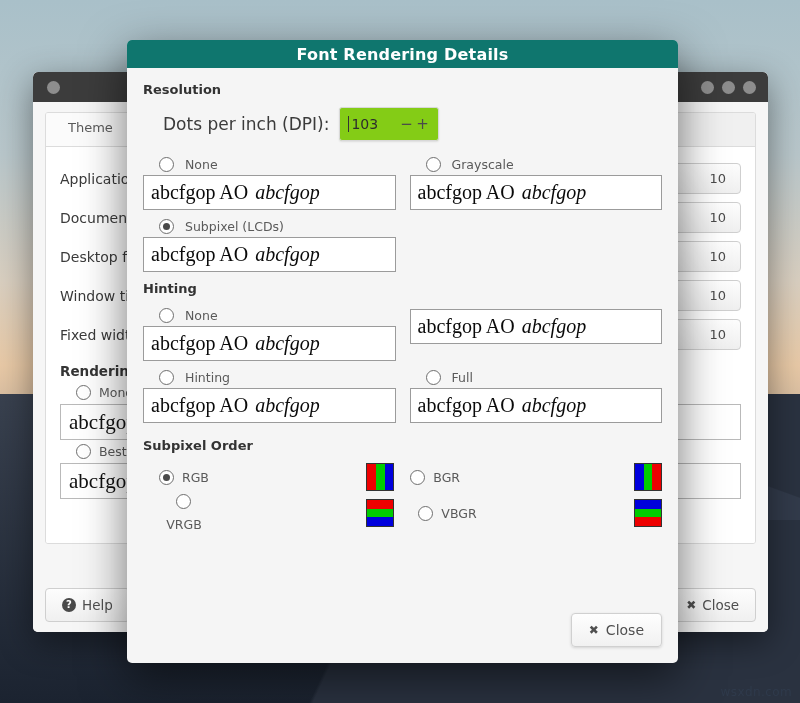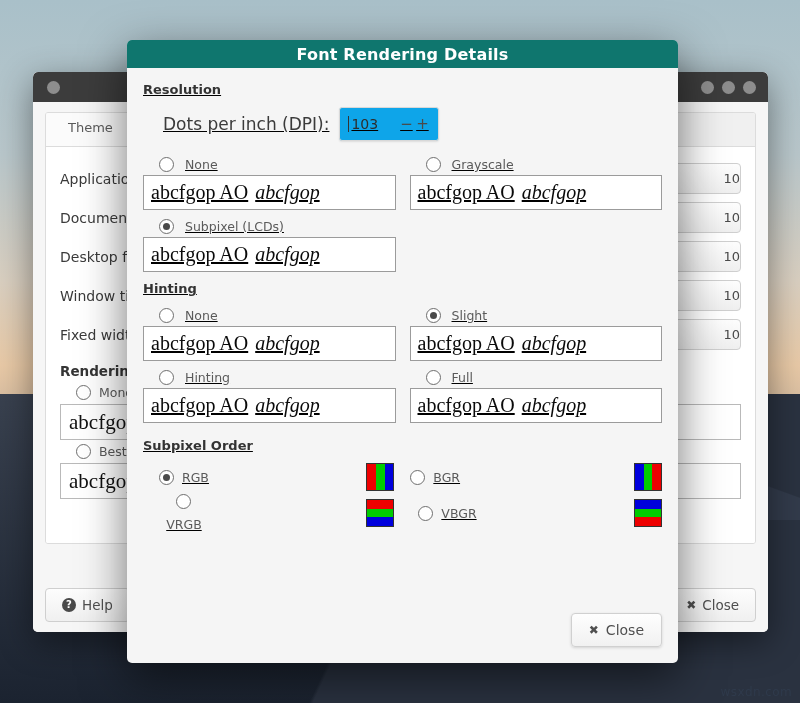--- a/index.html
+++ b/index.html
@@ -75,21 +75,21 @@
   }
   .nb-page { position:absolute; inset:34px 0 0 0; background:#fff; padding:12px 14px; }
 
   .fontrow { display:flex; align-items:center; height:39px; }
   .fontrow .lab { font-size:14px; color:#3a3a3a; width:320px; }
   .fontbtn {
     margin-left:auto; width:120px; height:31px;
     background:linear-gradient(to bottom,#fdfdfd,#efefef);
     border:1px solid #cfcfcf; border-radius:4px;
     display:flex; align-items:center; justify-content:flex-end;
-    font-size:13px; color:#4a4a4a;
+    padding-right:14px; font-size:13px; color:#4a4a4a;
   }
   .sect-h { font-size:13.5px; font-weight:bold; color:#353535; margin:9px 0 6px; }
 
   .radio {
     width:15px; height:15px; border-radius:50%;
     border:1.6px solid #6e6e6e; background:#fff;
     display:inline-block; position:relative; flex:none;
   }
   .radio.on::after {
     content:""; position:absolute; left:3px; top:3px;
@@ -120,28 +120,28 @@
     background:#f5f5f5; border-radius:5px;
     box-shadow:0 14px 46px rgba(0,0,0,.55);
     overflow:hidden;
   }
   #dialog .dtitle {
     height:28px; background:#0f766e; color:#fff;
     font-size:16px; font-weight:bold;
     display:flex; align-items:center; justify-content:center;
     letter-spacing:.2px;
   }
-  #dialog .dbody { padding:12px 16px 0 16px; position:relative; height:591px;text-decoration:underline; }
+  #dialog .dbody { padding:12px 16px 0 16px; position:relative; height:591px; }
 
   .d-h { font-size:13px; font-weight:bold; color:#333; margin:2px 0 10px; }
 
   .dpi-row { display:flex; align-items:center; gap:10px; margin-bottom:14px; }
   .dpi-lab { font-size:17px; color:#3b3b3b;margin-left:20px; }
   .spin {
-    width:100px; height:34px; background:#0ea5e9;
+    width:100px; height:34px; background:#84cc16;
     border:1px solid #d8d8d8; border-radius:3px;
     box-shadow:0 1px 2px rgba(0,0,0,.10);
     display:flex; align-items:center; padding:0 8px; 
   }
   .spin .val { font-size:14px; color:#2d2d2d; flex:1; border-left:1px solid #333; padding-left:2px; }
   .spin .op { font-size:15px; color:#4a4a4a; width:16px; text-align:center; }
 
   .auto-row { display:flex; align-items:center; gap:12px; margin-bottom:16px; }
   .switch {
     width:38px; height:22px; border-radius:11px;
@@ -323,24 +323,20 @@
         <div class="drow">
           <span class="radio"></span>
           <span class="rlabel">None</span>
         </div>
         <div class="dsample">
           <span>abcfgop AO</span>
           <i>abcfgop</i>
         </div>
       </div>
       <div>
-        <div class="drow">
-          <span class="radio on"></span>
-          <span class="rlabel">Slight</span>
-        </div>
         <div class="dsample">
           <span>abcfgop AO</span>
           <i>abcfgop</i>
         </div>
       </div>
       <div>
         <div class="drow">
           <span class="radio"></span>
           <span class="rlabel">Hinting</span>
         </div>

